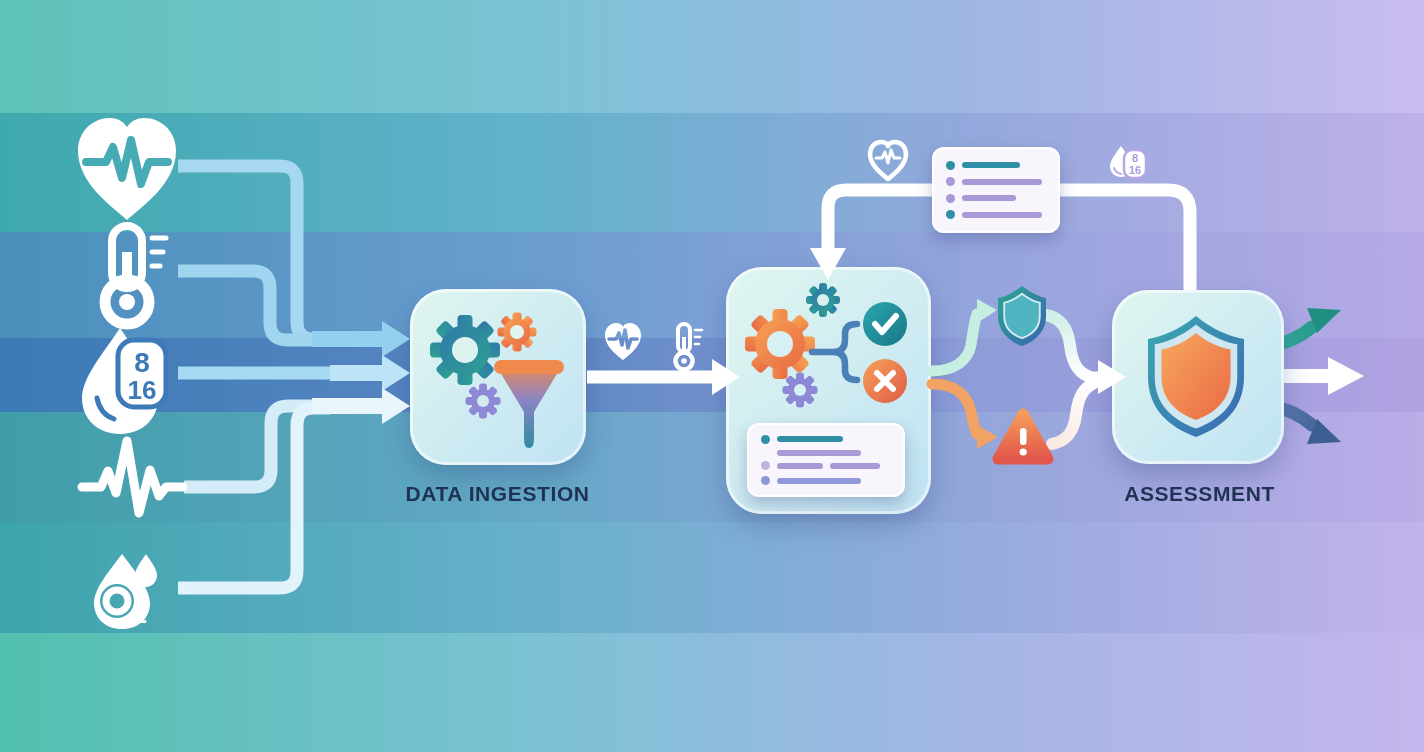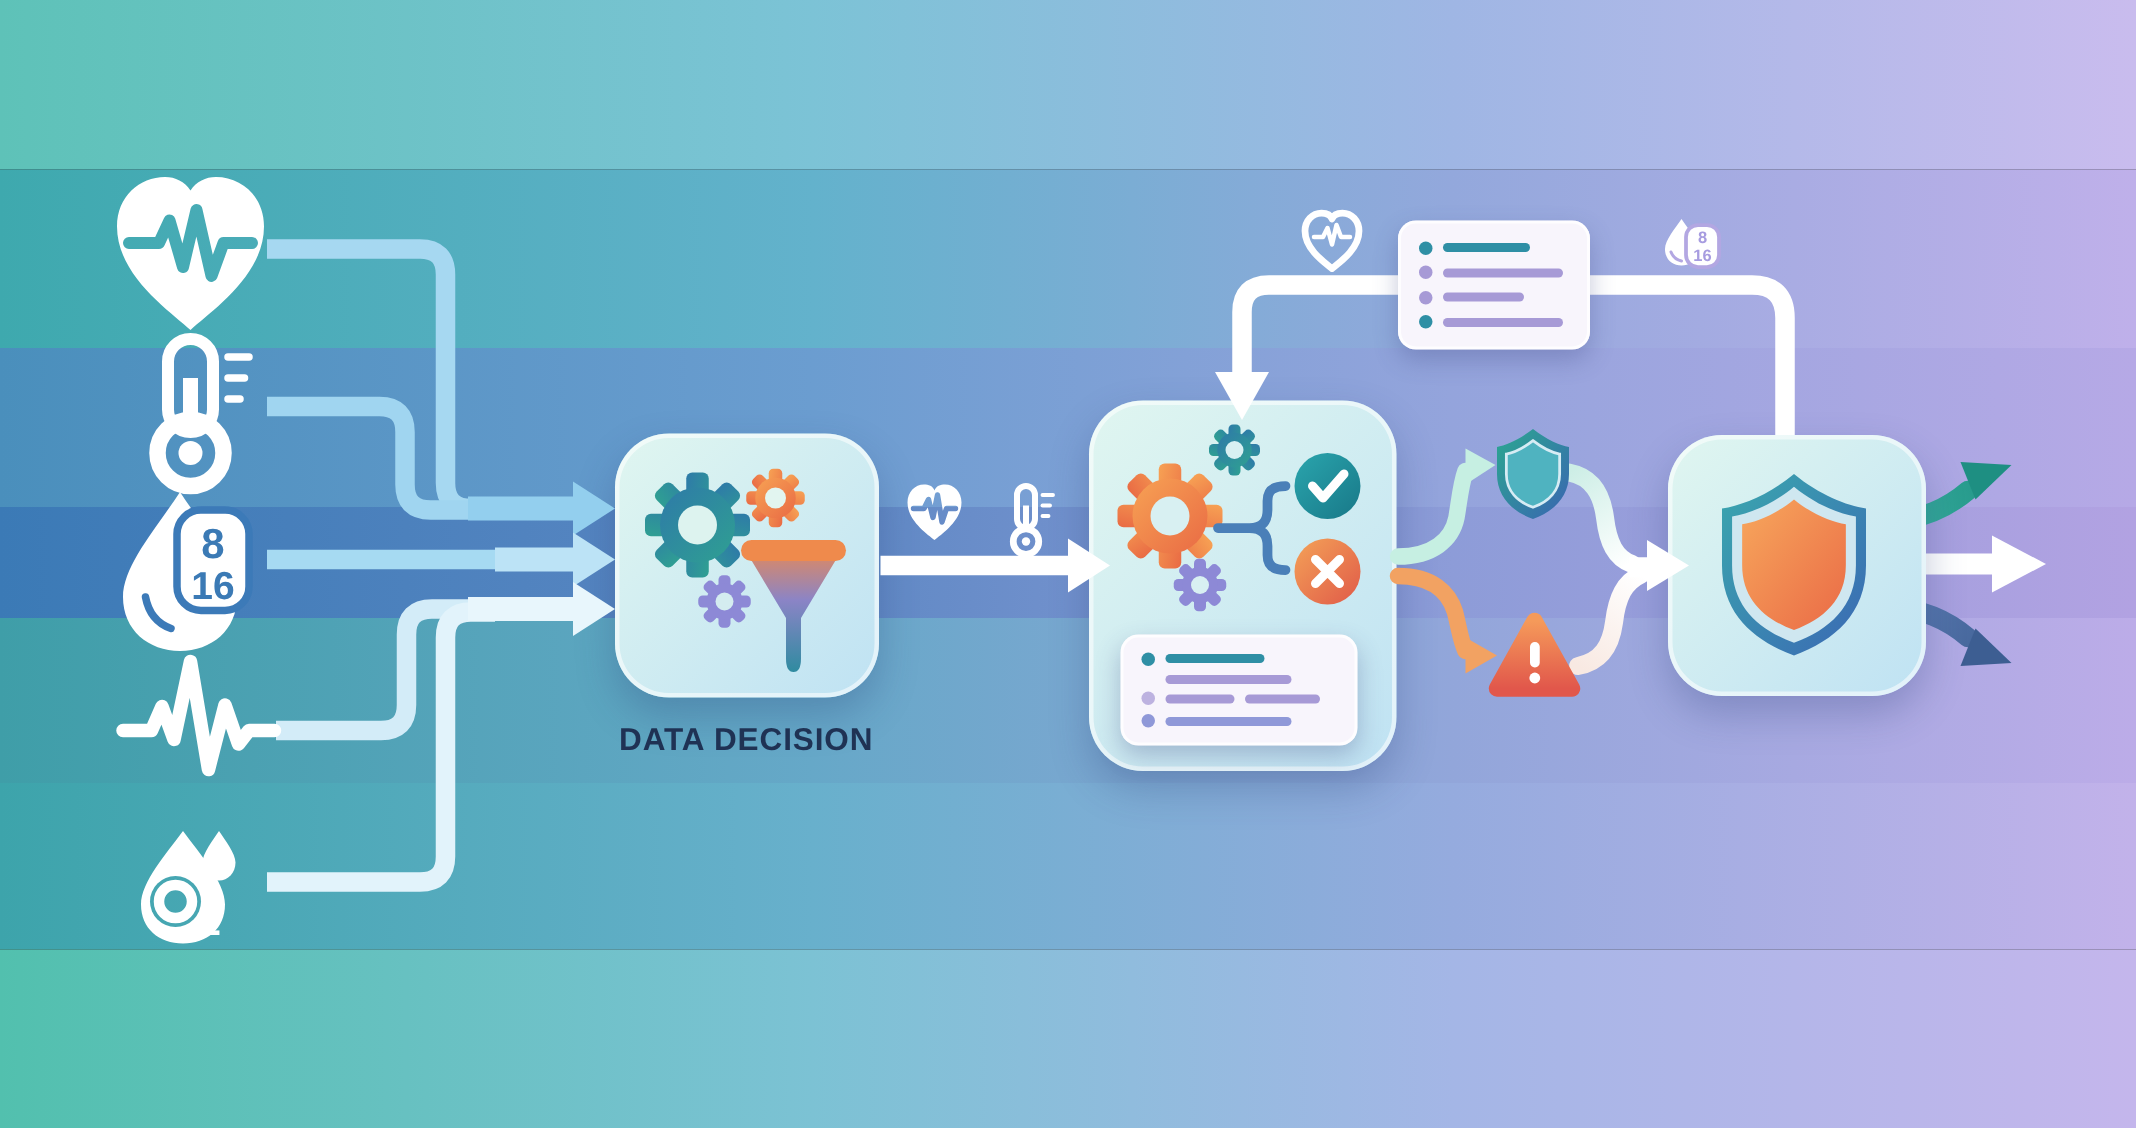--- a/index.html
+++ b/index.html
@@ -352,21 +352,22 @@
     </g>
     <g>
       <path d="M1121 146 C1125 152 1132 160 1132 166 C1132 173 1127 177 1121 177 C1115 177 1110 173 1110 166 C1110 160 1117 152 1121 146 Z" fill="#ffffff"></path>
       <path d="M1114 168 Q1116 173 1121 174" fill="none" stroke="#b3a7e2" stroke-width="2" stroke-linecap="round"></path>
       <rect x="1124" y="150" width="22" height="28" rx="8" fill="#ffffff" stroke="#b3a7e2" stroke-width="2.5"></rect>
       <text x="1135" y="162" font-size="11" fill="#a79ce0" text-anchor="middle">8</text>
       <text x="1135" y="174" font-size="11" fill="#a79ce0" text-anchor="middle">16</text>
     </g>
   </svg>
 
-  <div class="label label-ingestion">DATA DECISION</div>
+  <div class="label label-ingestion">DATA INGESTION</div>
+  <div class="label label-assessment">ASSESSMENT</div>
 
   <div class="card card-top">
     <div class="row">
         <span class="dot dot-teal"></span>
         <span class="bar bar-teal" style="width:58px"></span>
       </div>
     <div class="row">
         <span class="dot dot-purple"></span>
         <span class="bar bar-purple" style="width:80px"></span>
       </div>

